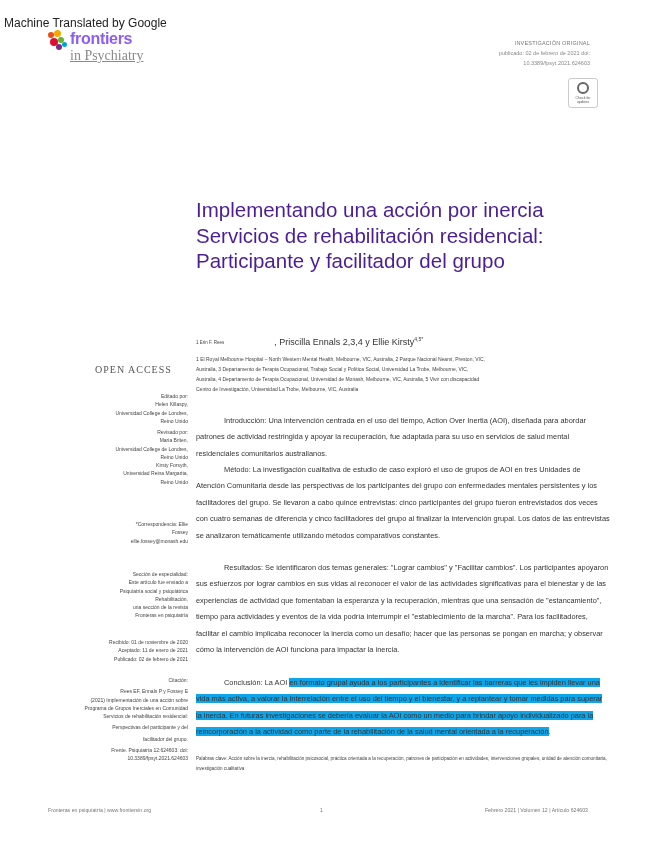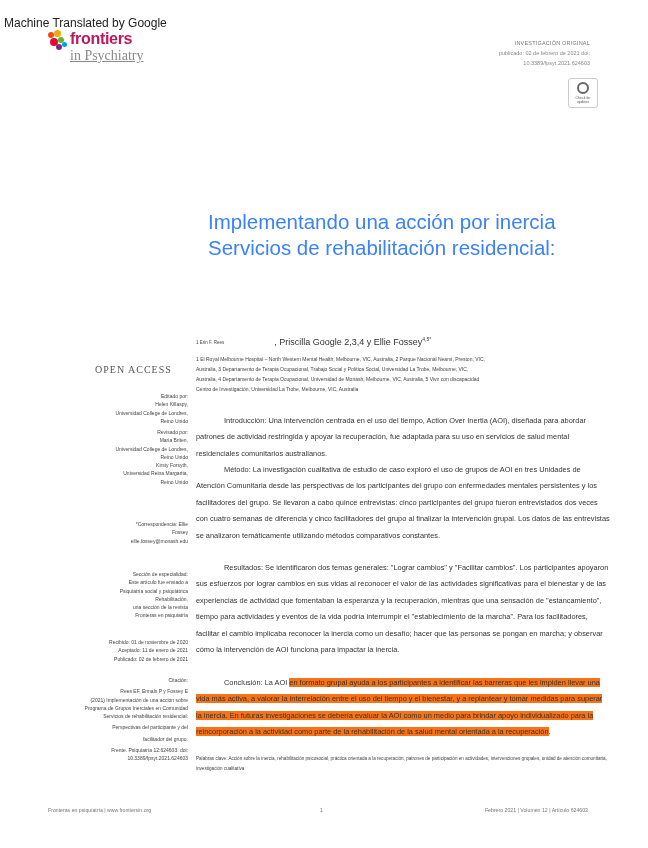--- a/index.html
+++ b/index.html
@@ -6,43 +6,43 @@
   body {
     width: 648px; height: 848px; position: relative; overflow: hidden;
     background: #ffffff; color: #333;
     font-family: "Liberation Sans", sans-serif;
   }
   .abs { position: absolute; }
   .mt-label { left: 4px; top: 16px; font-size: 12px; color: #222; }
   .logo { left: 48px; top: 28px; width: 120px; height: 40px; }
   .logo-mark { position: absolute; left: 0; top: 2px; width: 20px; height: 20px; }
   .logo-mark span { position: absolute; border-radius: 50%; }
-  .logo-word { position: absolute; left: 22px; top: 2px; font-size: 16px; font-weight: bold; color: #be185d; letter-spacing: -0.3px; }
+  .logo-word { position: absolute; left: 22px; top: 2px; font-size: 16px; font-weight: bold; color: #8b5cf6; letter-spacing: -0.3px; }
   .logo-sub { position: absolute; left: 22px; top: 20px; font-size: 14px; color: #8a8a8a; font-family: "Liberation Serif", serif; text-decoration: underline; }
 
   .meta-right { right: 58px; top: 38px; text-align: right; font-size: 5.5px; color: #888; line-height: 10px; width: 140px; }
   .meta-right .type { font-size: 5.5px; color: #777; letter-spacing: 0.2px; }
   .badge { left: 568px; top: 78px; width: 28px; height: 28px; border: 1px solid #ccc; border-radius: 3px; display:flex; flex-direction:column; align-items:center; justify-content:center; }
   .badge .circ { width: 12px; height: 12px; border-radius: 50%; border: 2px solid #666; box-sizing: border-box; margin-bottom: 2px; }
   .badge .txt { font-size: 3.5px; color: #555; text-align:center; line-height: 4px; }
 
-  .title { left: 196px; top: 197px; width: 420px; font-size: 20.5px; line-height: 25.5px; color: #3b82f6; font-weight: normal; margin: 12px; }
+  .title { left: 196px; top: 197px; width: 420px; font-size: 20.5px; line-height: 25.5px; color: #4c1d95; font-weight: normal; margin: 0; }
   .title .line { display: block; }
   .authors { left: 196px; top: 336px; font-size: 9px; color: #333; }
   .authors .first { font-size: 4.5px; color:#444; margin-right: 50px; vertical-align: middle; }
   .authors sup { font-size: 5px; }
   .affil { left: 196px; top: 354px; width: 410px; font-size: 5px; line-height: 10px; color: #444; }
 
   .open-access { left: 95px; top: 364px; font-size: 10px; letter-spacing: 1px; color: #555; font-family: "Liberation Serif", serif; }
   .sidebar { left: 30px; width: 158px; text-align: right; font-size: 5px; line-height: 8.3px; color: #444; }
   .sidebar div { white-space: nowrap; }
 
   .section { left: 196px; width: 414px; font-size: 7.4px; line-height: 16.4px; color: #333; margin: 0; }
   .section .lbl { color: #333; padding-left: 28px; }
-  .hl { background: #f97316; text-align: center; }
+  .hl { background: #0ea5e9; text-align: center; }
 
   .keywords { left: 196px; top: 754px; width: 414px; font-size: 4.6px; line-height: 10px; color: #444; }
   .footer { top: 807px; font-size: 5.2px; color: #777; }
   .footer.left { left: 48px; }
   .footer.center { left: 320px; }
   .footer.right { right: 60px; }
 </style>
 </head>
 <body>
 
@@ -68,24 +68,25 @@
 </div>
 
 <div class="abs badge">
   <div class="circ"></div>
   <div class="txt">Check for updates</div>
 </div>
 
 <h1 class="abs title">
   <span class="line">Implementando una acción por inercia</span>
   <span class="line">Servicios de rehabilitación residencial:</span>
+  <span class="line">Participante y facilitador del grupo</span>
 </h1>
 
 <div class="abs authors">
-  <span class="first">1 Erin F. Rees</span><span>, Priscilla Google 2,3,4 y Ellie Fossey</span><sup>4,5*</sup>
+  <span class="first">1 Erin F. Rees</span><span>, Priscilla Ennals 2,3,4 y Ellie Kirsty</span><sup>4,5*</sup>
 </div>
 
 <div class="abs affil">
   <div>1 El Royal Melbourne Hospital – North Western Mental Health, Melbourne, VIC, Australia,      2 Parque Nacional Neami, Preston, VIC,</div>
   <div>Australia,   3 Departamento de Terapia Ocupacional, Trabajo Social y Política Social, Universidad La Trobe, Melbourne, VIC,</div>
   <div>Australia,   4 Departamento de Terapia Ocupacional, Universidad de Monash, Melbourne, VIC, Australia,      5 Vivir con discapacidad</div>
   <div>Centro de Investigación, Universidad La Trobe, Melbourne, VIC, Australia</div>
 </div>
 
 <div class="abs open-access">OPEN ACCESS</div>

